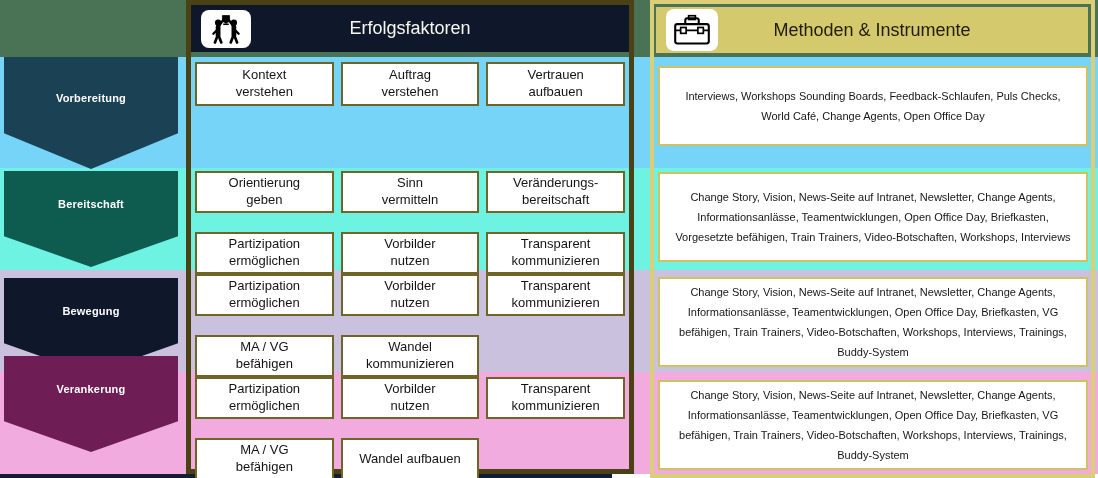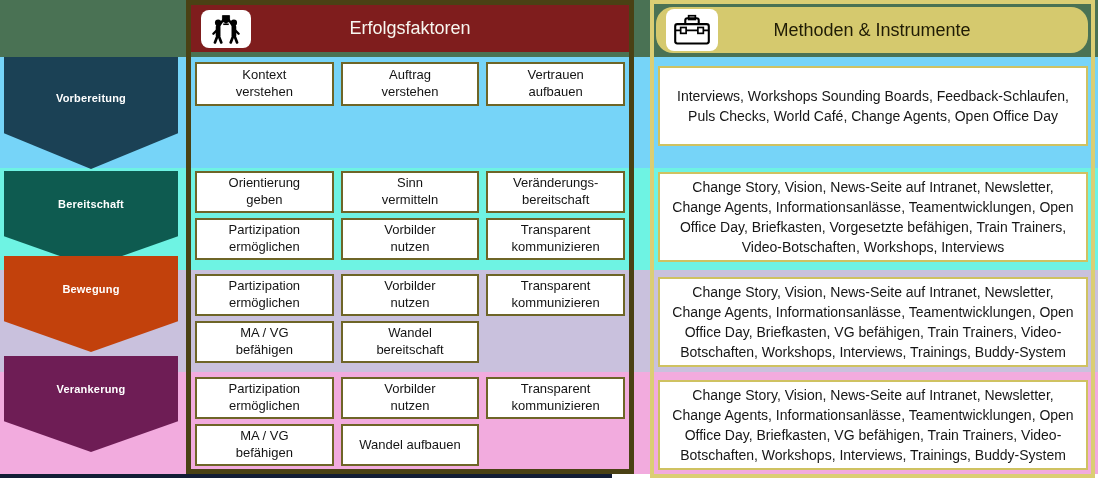--- a/index.html
+++ b/index.html
@@ -32,47 +32,47 @@
     color:#f7f6ef;font-size:18px;font-weight:500;
   }
   .icon-plate{
     position:relative;background:#ffffff;border-radius:8px;
     display:flex;align-items:center;justify-content:center;margin-left:10px;
   }
   .icon-plate.mid{width:50px;height:38px;}
   .icon-plate.right{width:52px;height:42px;}
   .factor-grid{
     position:absolute;left:195px;width:430px;
-    display:grid;grid-template-columns:repeat(3,1fr);gap:5px 7px;
+    display:grid;grid-template-columns:repeat(3,1fr);gap:19px 7px;
   }
   .factor-box{
     background:#ffffff;border:2px solid #6e6527;box-sizing:border-box;
     display:flex;align-items:center;justify-content:center;
     text-align:center;white-space:pre-line;
     font-size:13px;line-height:1.3;color:#141414;height:42px;
   }
   .factor-box.tall{height:44px;}
   
   .right-frame{
     position:absolute;left:650px;top:0;width:445px;height:478px;
     border:4px solid #dbce74;box-sizing:border-box;background:transparent;
   }
   .right-header{
     position:absolute;left:656px;top:7px;width:432px;height:46px;
-    display:flex;align-items:center;border-radius:17px;
+    display:flex;align-items:center;
   }
   .panel-title-right{
     position:absolute;left:0;right:0;text-align:center;
     color:#201c05;font-size:18px;font-weight:500;
   }
   .method-box{
     position:absolute;left:658px;width:430px;box-sizing:border-box;
     background:#ffffff;border:2px solid #cfc261;
     display:flex;align-items:center;justify-content:center;
-    text-align:center;font-size:14px;line-height:20px;color:#161616;
+    text-align:center;font-size:11px;line-height:20px;color:#161616;
     padding:0 12px;
   }
 </style>
 </head>
 <body>
 
 <div class="canvas">
 
   <div class="band top-band" style="background-color: rgb(74, 114, 84);"></div>
   <div class="band" style="top: 57px; height: 111px; background-color: rgb(118, 212, 248);"></div>
@@ -80,29 +80,29 @@
   <div class="band" style="top: 270px; height: 102px; background-color: rgb(201, 193, 221);"></div>
   <div class="band" style="top: 372px; height: 102px; background-color: rgb(242, 171, 222);"></div>
   <div class="bottom-bar" style="background-color: rgb(19, 29, 53);"></div>
 
   <div class="chevron" style="top: 57px; height: 112px; background-color: rgb(27, 65, 85);">
     <span>Vorbereitung</span>
   </div>
   <div class="chevron" style="top: 171px; height: 96px; background-color: rgb(14, 91, 80);">
     <span>Bereitschaft</span>
   </div>
-  <div class="chevron" style="top: 256px; height: 96px; background-color: #c2410c;">
+  <div class="chevron" style="top: 278px; height: 96px; background-color: #0f172a;">
     <span>Bewegung</span>
   </div>
   <div class="chevron" style="top: 356px; height: 96px; background-color: rgb(110, 29, 85);">
     <span>Verankerung</span>
   </div>
 
   <div class="mid-frame"></div>
-  <div class="mid-header" style="background-color: #7f1d1d;">
+  <div class="mid-header" style="background-color: #0f172a;">
     <span class="icon-plate mid">
       <svg width="40" height="30" viewBox="0 0 48 38" aria-hidden="true">
         <g fill="#000" stroke="#000">
           <path d="M19.5 2 h9 v4.5 a4.5 4.5 0 0 1 -9 0 z" stroke-width="1"></path>
           <rect x="22.8" y="10" width="2.4" height="2" stroke="none"></rect>
           <rect x="20.5" y="12" width="7" height="2" stroke="none"></rect>
           <circle cx="14" cy="11" r="4" stroke="none"></circle>
           <line x1="14" y1="16" x2="14" y2="27" stroke-width="6" stroke-linecap="round"></line>
           <line x1="14" y1="17" x2="20" y2="8" stroke-width="3" stroke-linecap="round"></line>
           <line x1="14" y1="19" x2="8" y2="25" stroke-width="3" stroke-linecap="round"></line>
@@ -147,21 +147,21 @@
   <div class="factor-grid" style="top:274px">
     <div class="factor-box">Partizipation
 ermöglichen</div>
     <div class="factor-box">Vorbilder
 nutzen</div>
     <div class="factor-box">Transparent
 kommunizieren</div>
     <div class="factor-box">MA / VG
 befähigen</div>
     <div class="factor-box">Wandel
-bereitschaft</div>
+kommunizieren</div>
   </div>
 
   <div class="factor-grid" style="top:377px">
     <div class="factor-box">Partizipation
 ermöglichen</div>
     <div class="factor-box">Vorbilder
 nutzen</div>
     <div class="factor-box">Transparent
 kommunizieren</div>
     <div class="factor-box">MA / VG

